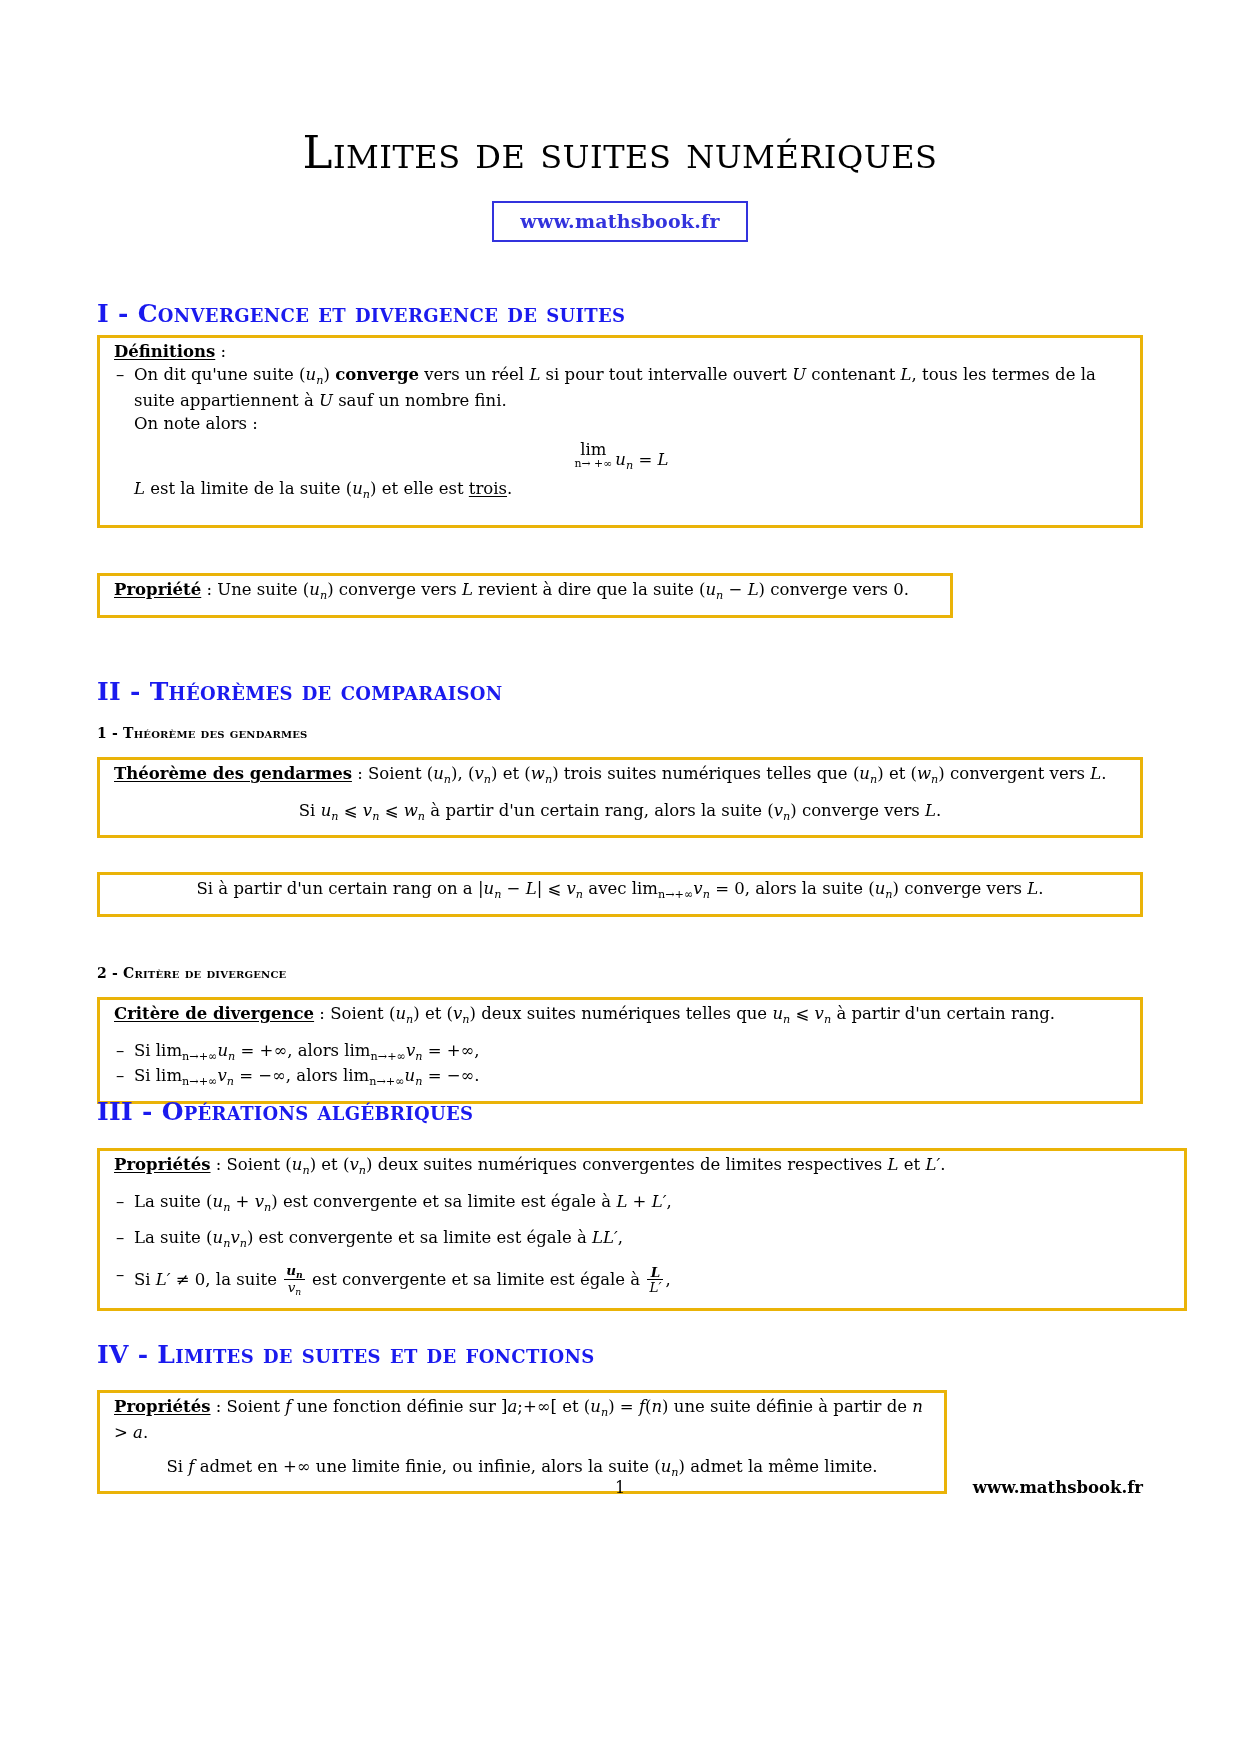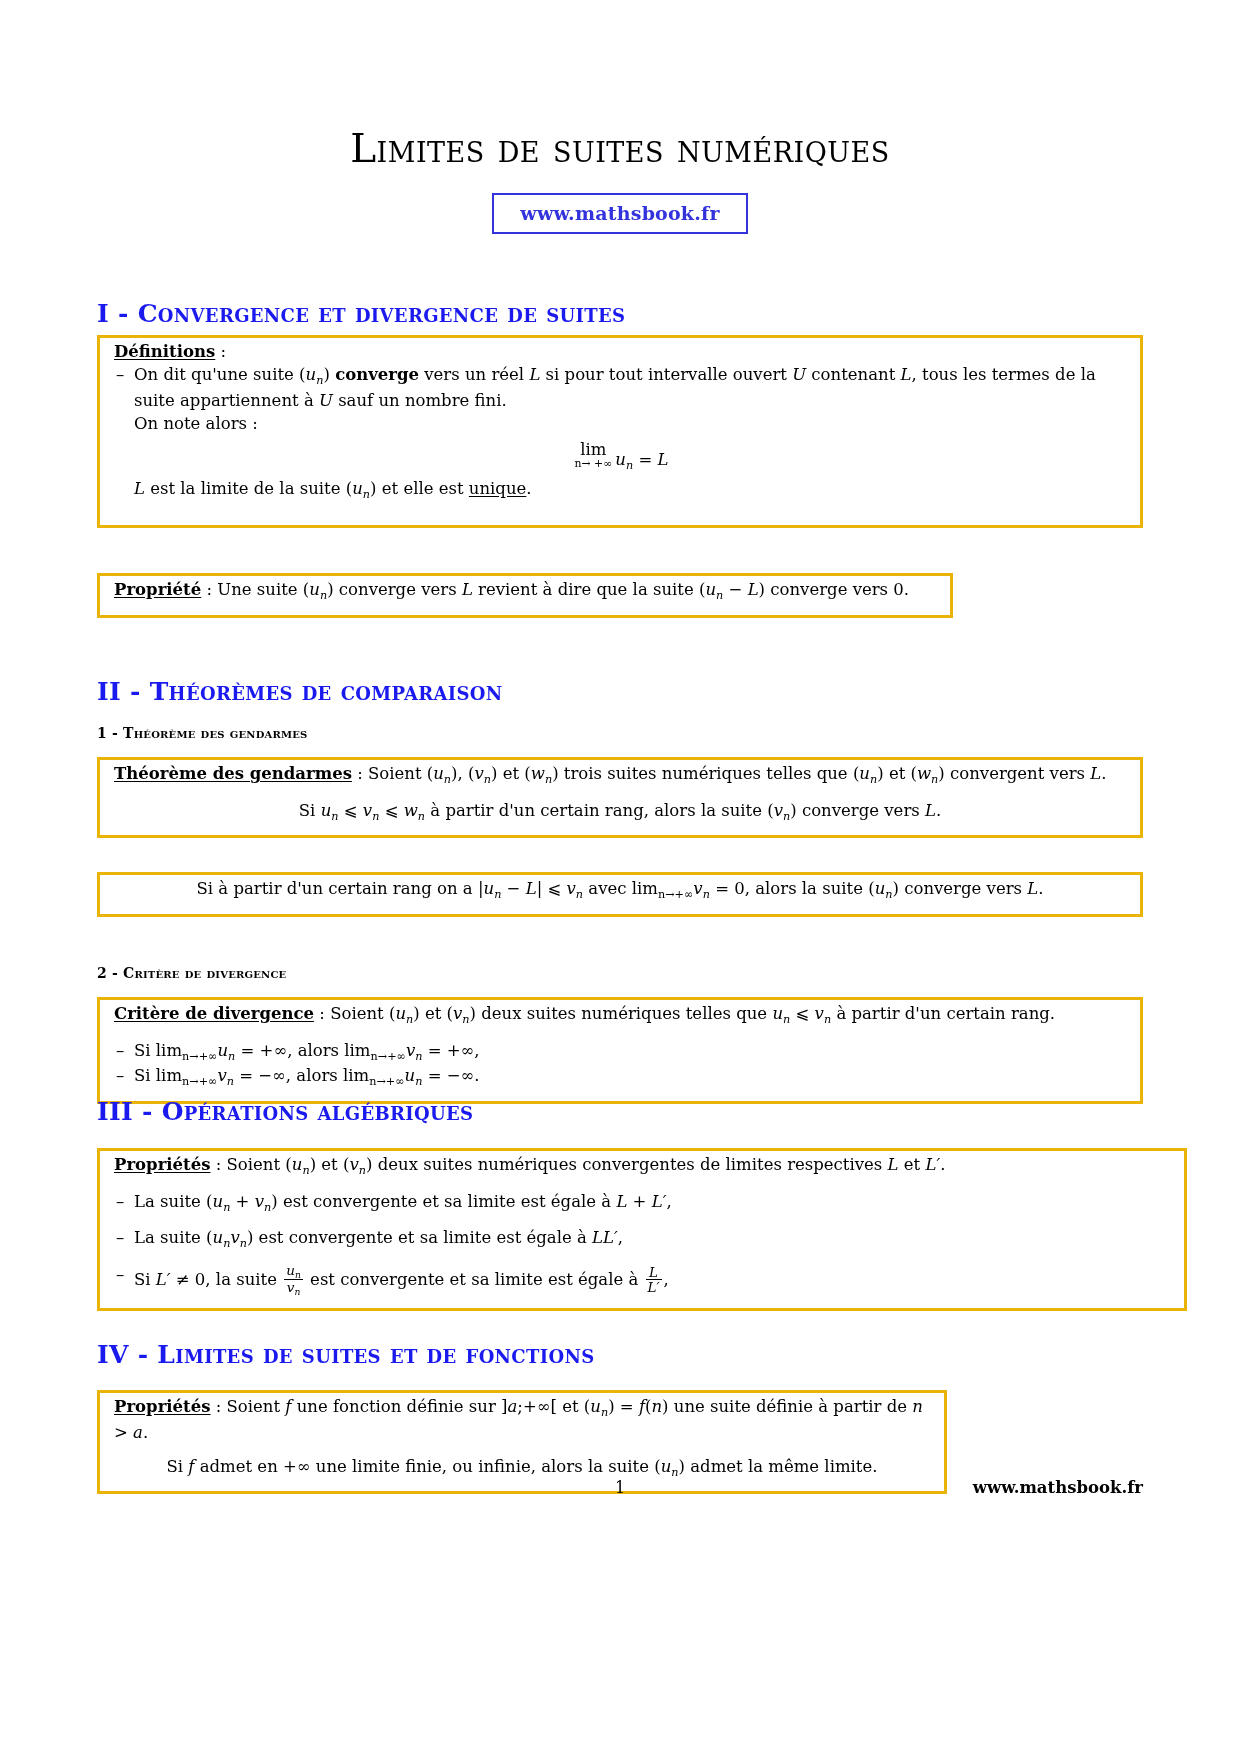--- a/index.html
+++ b/index.html
@@ -16,21 +16,21 @@
   .sub{font-size:0.68em;vertical-align:-0.32em;font-style:italic;}
   .subn{font-size:0.68em;vertical-align:-0.32em;font-style:normal;}
   .bold{font-weight:bold;}
   .uline{text-decoration:underline;text-underline-offset:2px;}
   .bu{font-weight:bold;text-decoration:underline;text-underline-offset:2px;}
 
   
   .doc-title{
     text-align:center;
     font-variant:small-caps;
-    font-size:39px;
+    font-size:45px;
     letter-spacing:0.5px;
     margin:0;
     padding-top:126px;
     font-weight:normal;
   }
   .url-badge-wrap{text-align:center;margin-top:22px;}
   .url-badge{
     display:inline-block;
     border:2px solid #3333dd;
     color:#3333dd;
@@ -112,21 +112,21 @@
 
   
   .frac{
     display:inline-block;
     vertical-align:-0.55em;
     text-align:center;
     font-size:0.82em;
     line-height:1.05;
     margin:0 2px;
   }
-  .frac .num{display:block;border-bottom:1px solid #000;padding:0 2px;}
+  .frac .num{display:block;border-bottom:1px solid #000;padding:0 2px;font-weight:bold;}
   .frac .den{display:block;padding:0 2px;}
 
   
   .limop{
     display:inline-block;
     text-align:center;
     vertical-align:-0.15em;
     line-height:1.0;
     margin:0 3px;
   }
@@ -154,21 +154,21 @@
       <span>On dit qu'une suite (</span><span class="mi">u</span><span class="sub">n</span><span>) </span><span class="bold">converge</span><span> vers un réel </span><span class="mi">L</span><span> si pour tout intervalle ouvert </span><span class="mi">U</span><span> contenant </span><span class="mi">L</span><span>, tous les termes de la suite appartiennent à </span><span class="mi">U</span><span> sauf un nombre fini.</span>
     </p>
     <p style="padding-left:20px;">On note alors :</p>
     <p class="ctr" style="margin-top:6px;">
       <span class="limop">
         <span class="op">lim</span>
         <span class="und">n→ +∞</span>
       </span><span class="mi">u</span><span class="sub">n</span><span> = </span><span class="mi">L</span>
     </p>
     <p style="padding-left:20px;margin-top:4px;">
-      <span class="mi">L</span><span> est la limite de la suite (</span><span class="mi">u</span><span class="sub">n</span><span>) et elle est </span><span class="uline">unique</span><span>.</span>
+      <span class="mi">L</span><span> est la limite de la suite (</span><span class="mi">u</span><span class="sub">n</span><span>) et elle est </span><span class="uline">trois</span><span>.</span>
     </p>
     <div class="gap"></div>
   </div>
 
   <div class="box abs" id="box2">
     <p>
       <span class="bu">Propriété</span><span> : Une suite (</span><span class="mi">u</span><span class="sub">n</span><span>) converge vers </span><span class="mi">L</span><span> revient à dire que la suite (</span><span class="mi">u</span><span class="sub">n</span><span> − </span><span class="mi">L</span><span>) converge vers 0.</span>
     </p>
   </div>
 

